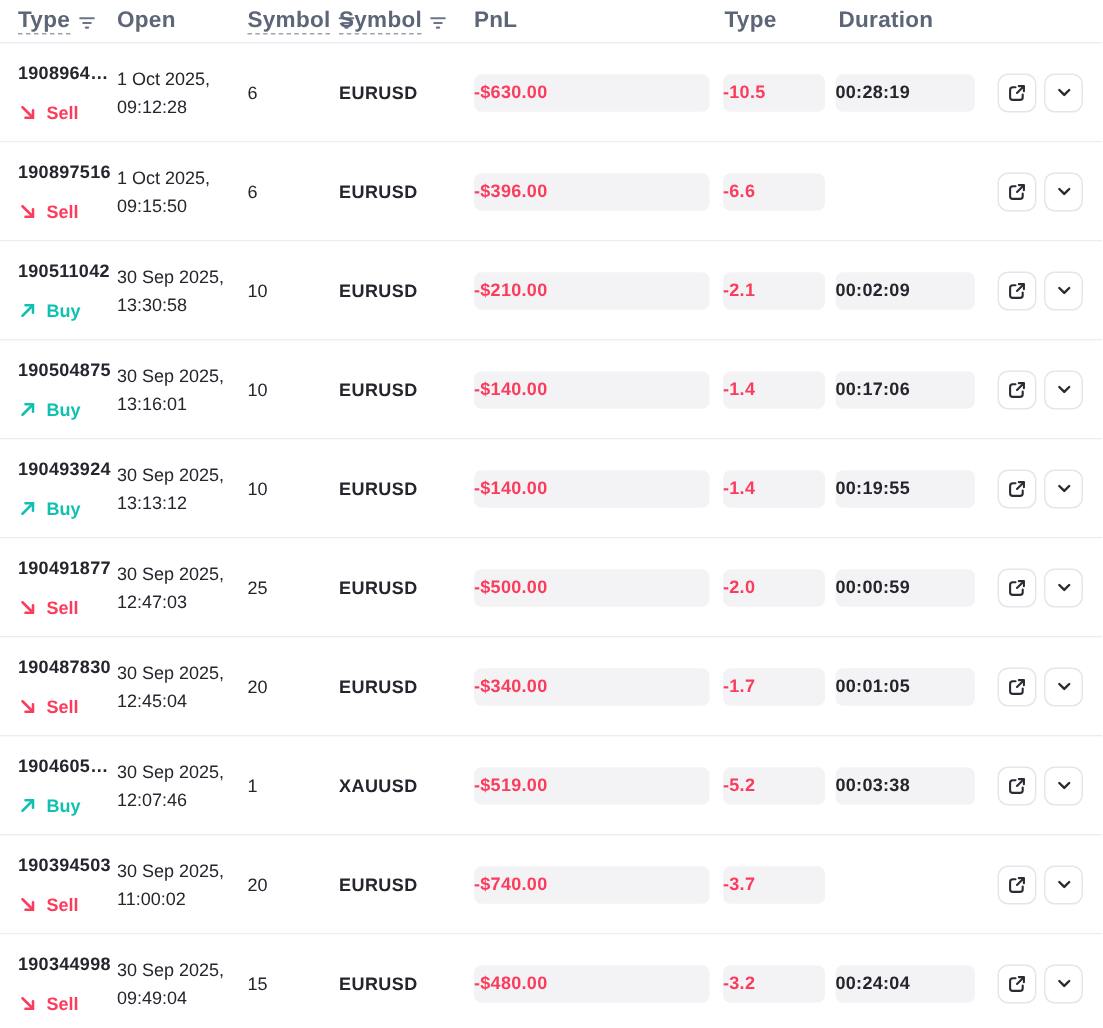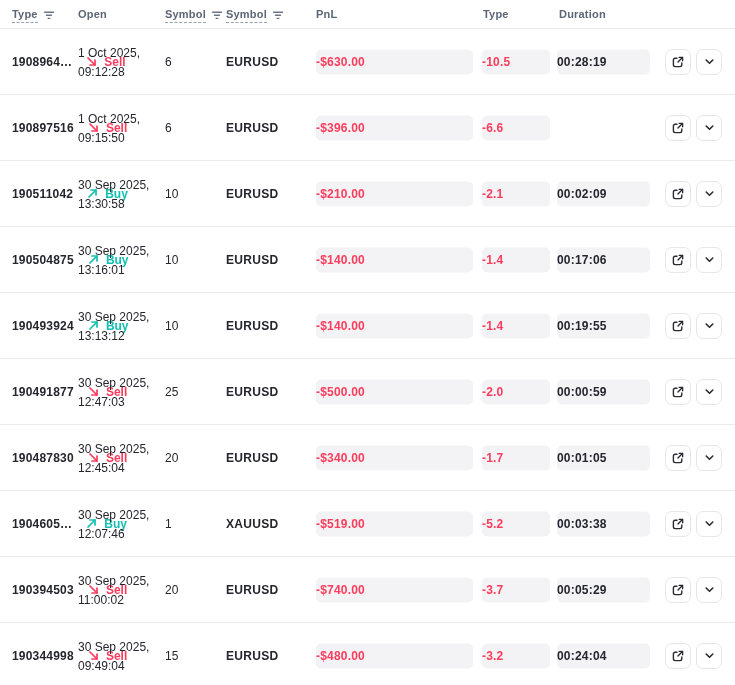--- a/index.html
+++ b/index.html
@@ -11,32 +11,32 @@
     --line:#ececf0;
     --btn-border:#e6e6ea;
   }
   *{box-sizing:border-box;margin:0;padding:0;}
   html,body{width:735px;height:685px;overflow:hidden;background:#ffffff;
     font-family:"Liberation Sans","DejaVu Sans",sans-serif;}
   .table{position:relative;width:735px;}
 
   
   .hrow{position:relative;height:29px;border-bottom:1px solid var(--line);}
-  .hcell{position:absolute;top:7px;font-size:11px;font-weight:600;color:var(--muted);
+  .hcell{position:absolute;top:7px;font-size:15px;font-weight:600;color:var(--muted);
     letter-spacing:.2px;display:flex;align-items:center;gap:5px;}
   .hcell .lbl{line-height:14px;}
   .hcell.filterable .lbl{border-bottom:1px dashed #9aa3b2;padding-bottom:1px;cursor:pointer;}
   .h-type{left:12px}.h-open{left:78px}.h-volume{left:165px}.h-symbol{left:226px}
   .h-pnl{left:316px}.h-pips{left:483px}.h-duration{left:559px}
   .filter-ic{display:inline-flex;align-items:center;}
 
   
   .row{position:relative;height:66px;border-bottom:1px solid var(--line);background:#fff;}
   .cell{position:absolute;font-size:12px;color:var(--dark);}
-  .c-type{left:12px;top:50%;transform:translateY(-50%);display:flex;flex-direction:row;gap:13px;}
+  .c-type{left:12px;top:50%;transform:translateY(-50%);display:flex;flex-direction:column;gap:13px;}
   .pid{font-weight:600;color:var(--dark);letter-spacing:.2px;}
   .side{display:flex;align-items:center;gap:6px;font-weight:700;}
   .row.sell .side-label{color:var(--sell);}
   .row.buy .side-label{color:var(--buy);}
   .arr{display:inline-flex;align-items:center;}
   .c-open{left:78px;top:50%;transform:translateY(-50%);display:flex;flex-direction:column;gap:5px;font-weight:500;justify-content:flex-end;}
   .c-vol{left:165px;top:50%;transform:translateY(-50%);font-weight:500;}
   .c-sym{left:226px;top:50%;transform:translateY(-50%);font-weight:600;letter-spacing:.3px;}
   .pill{position:absolute;top:50%;transform:translateY(-50%);height:25px;line-height:25px;
     background:var(--pill);border-radius:5px;text-align:left;font-size:12px;font-weight:600;
@@ -484,21 +484,20 @@
       </span>
     </div>
     <div class="cell c-open">
       <span>30 Sep 2025,</span>
       <span>11:00:02</span>
     </div>
     <div class="cell c-vol">20</div>
     <div class="cell c-sym">EURUSD</div>
     <div class="pill pnl">-$740.00</div>
     <div class="pill pips">-3.7</div>
-    <div class="pill dur">00:05:29</div>
     <button class="icon-btn b1">
       <span>
         <svg width="14" height="14" viewBox="0 0 14 14">
               <g stroke="#2b2b33" stroke-width="1.4" stroke-linecap="round" stroke-linejoin="round" fill="none">
                 <path d="M6 3.2 H4.2 C3.1 3.2 2.4 3.9 2.4 5 V9.8 C2.4 10.9 3.1 11.6 4.2 11.6 H9 C10.1 11.6 10.8 10.9 10.8 9.8 V8"></path>
                 <path d="M8.2 2.4 H11.6 V5.8"></path>
                 <path d="M11.4 2.6 L7 7"></path>
               </g>
             </svg>
       </span>

